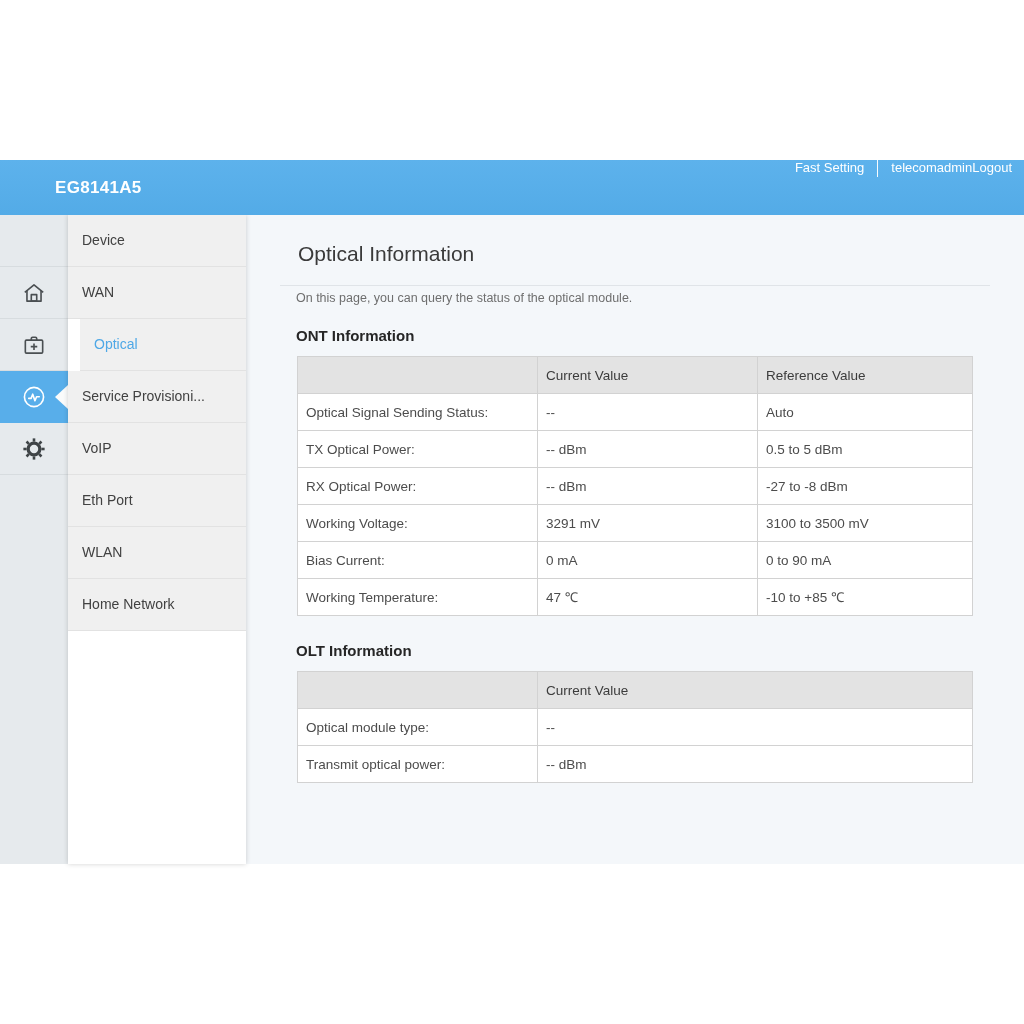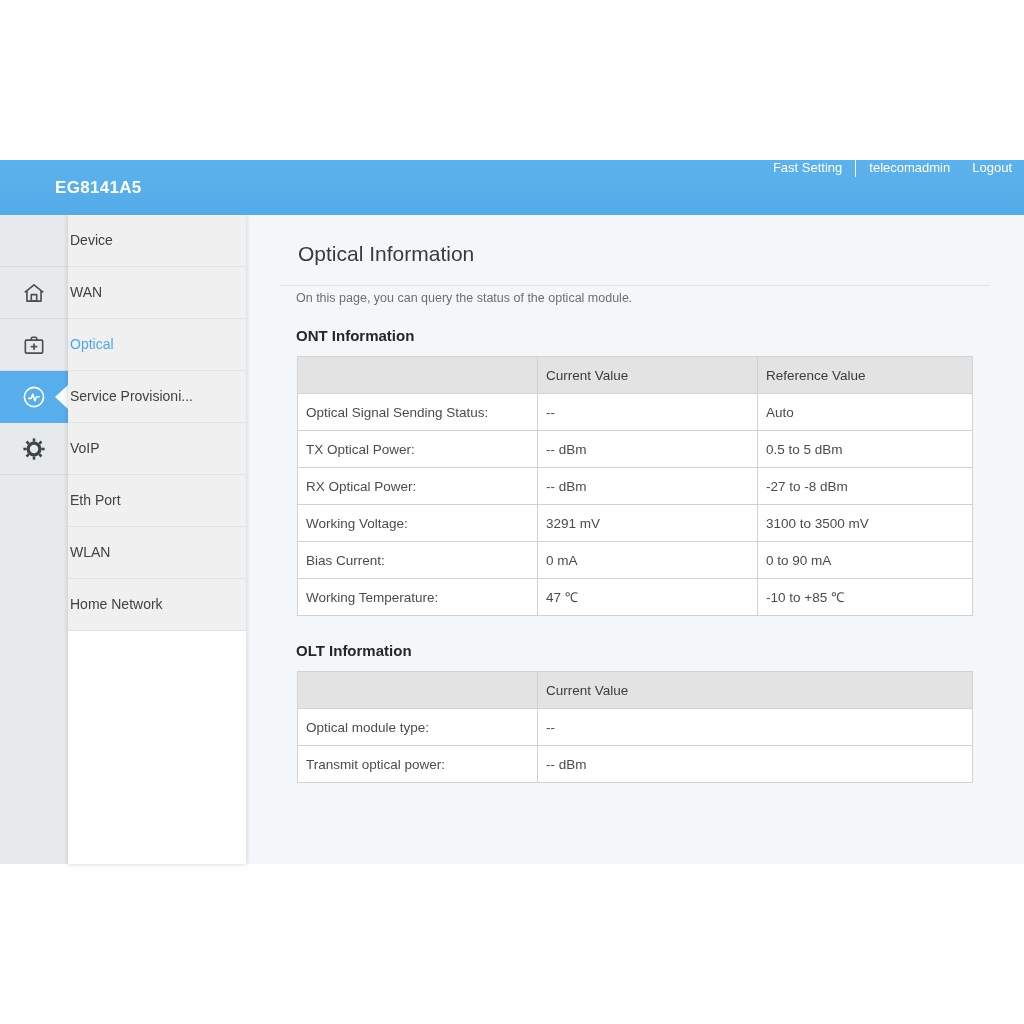--- a/index.html
+++ b/index.html
@@ -10,41 +10,41 @@
   
   .app-header { position:absolute; left:0; top:160px; width:1024px; height:55px;
                 background:linear-gradient(180deg,#5db2ec 0%, #53abe7 100%); z-index:30; }
   .brand { position:absolute; left:55px; top:0; height:55px; line-height:55px;
            color:#ffffff; font-size:17px; font-weight:700; letter-spacing:.3px; }
   .header-right { position:absolute; right:12px; top:0; height:55px; display:flex;
                   align-items:flex-start; color:#ffffff; font-size:13px; }
   .header-link { cursor:pointer; white-space:nowrap; }
   .header-divider { width:1px; height:17px; background:rgba(255,255,255,.95); margin:0 13px; }
   .header-user { white-space:nowrap; }
-  .header-logout { margin-left:22px; }
+  .header-logout { }
 
   
   .iconbar { position:absolute; left:0; top:215px; width:68px; height:649px;
              background:#e6eaed; z-index:10; }
   .icon-cell { position:relative; width:68px; height:52px; border-bottom:1px solid #d7dcdf;
                display:flex; align-items:center; justify-content:center; }
   .icon-cell svg { display:block; }
   .icon-cell.active { background:#58aeea; border-bottom:none; }
   .icon-cell.active .tri { position:absolute; right:0; top:50%; margin-top:-12px;
         width:0; height:0; border-top:12px solid transparent; border-bottom:12px solid transparent;
         border-right:13px solid #fafbfb; }
   .iconbar-filler { width:68px; height:389px; }
 
   
   .menubar { position:absolute; left:68px; top:215px; width:178px; height:649px;
              background:#ffffff; z-index:20; box-shadow:0 0 5px rgba(0,0,0,.18); }
-  .menu-item { height:52px; line-height:51px; padding-left:2px; font-size:14px;
+  .menu-item { height:52px; line-height:51px; padding-left:14px; font-size:14px;
                color:#414141; background:#f0f0f0; border-bottom:1px solid #e2e2e2;
                cursor:pointer; white-space:nowrap; overflow:hidden; }
-  .menu-item.active { color:#4fa8e6; }
+  .menu-item.active { color:#4fa8e6;margin-left:12px; }
 
   
   .content { position:absolute; left:246px; top:215px; width:778px; height:649px;
              background:#f4f7fa; z-index:5; }
   .page-title { position:absolute; left:52px; top:27px; font-size:21px; color:#3a3a3a; }
   .title-rule { position:absolute; left:34px; right:34px; top:70px; height:1px; background:#e0e4e8; }
   .page-desc { position:absolute; left:50px; top:76px; font-size:12.5px; color:#6e6e6e; }
   .section-heading { position:absolute; left:50px; font-size:15px; font-weight:700; color:#262626; }
   .h-ont { top:112px; }
   .h-olt { top:427px; }

